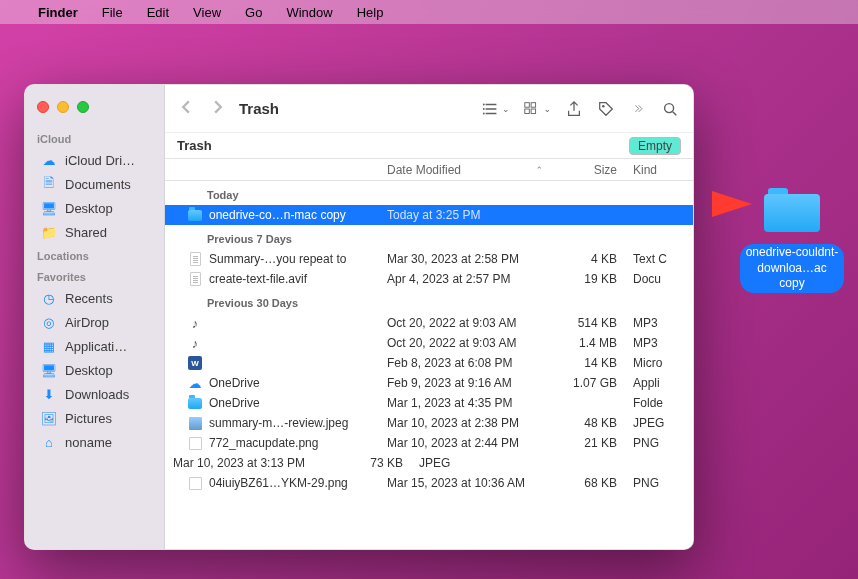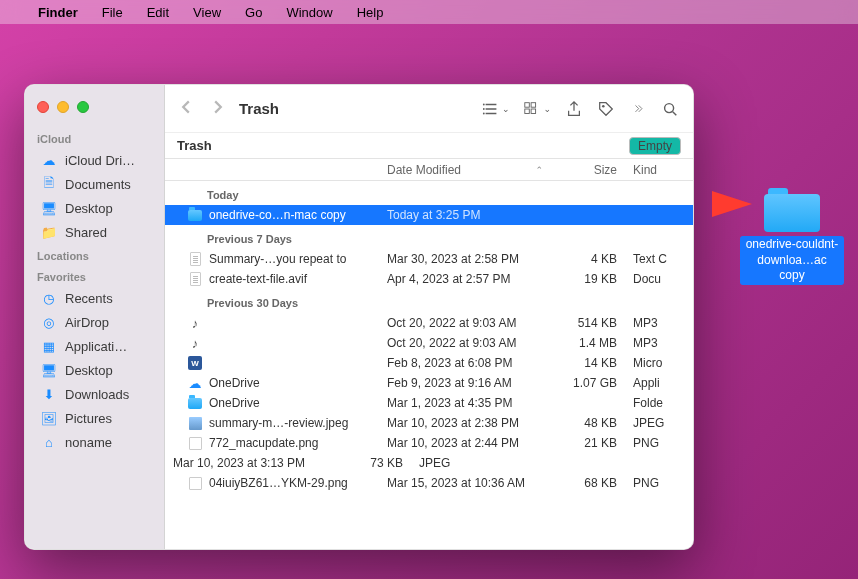--- a/index.html
+++ b/index.html
@@ -30,21 +30,21 @@
 .toolbar { height: 48px; display: flex; align-items: center; padding: 0 14px; gap: 14px; border-bottom: 1px solid #eee; }
 .nav-arrows { display: flex; gap: 18px; color: #b8b8b8; }
 .nav-arrows svg{width:14px;height:14px;}
 .title { font-size: 15px; font-weight: 600; color: #333; }
 .spacer { flex: 1; }
 .tool-ic { color: #5f5f5f; display:inline-flex; align-items:center;}
 .tool-ic svg { width: 18px; height: 18px; }
 
 .pathbar { display: flex; align-items: center; height: 26px; font-size: 13px; padding: 0 12px; border-bottom: 1px solid #e3e3e3; }
 .pathbar .crumb { font-weight:600; color:#333; }
-.pathbar .empty-btn { margin-left:auto; font-size:12px; color:#444; border:1px solid #bbb; border-radius:4px; padding:1px 8px; background:#14b8a6;}
+.pathbar .empty-btn { margin-left:auto; font-size:12px; color:#444; border:1px solid #bbb; border-radius:4px; padding:1px 8px; background:#5eead4;}
 
 .col-headers { display:flex; font-size:12px; color:#666; border-bottom:1px solid #e3e3e3; height:22px; align-items:center;}
 .col-headers > div { padding:0 8px; }
 .col-name{width:214px; padding-left:42px !important;}
 .col-date{width:172px; display:flex; align-items:center;}
 .col-date .sort{margin-left:auto;color:#888;font-size:9px;}
 .col-size{width:74px; text-align:right;}
 .col-kind{flex:1;}
 
 .list { overflow-y:auto; flex:1; position:relative;}
@@ -59,21 +59,21 @@
 .row .cell-kind{flex:1;padding-left:8px;white-space:nowrap;overflow:hidden;}
 .row .fic{width:16px;height:16px;flex-shrink:0;display:inline-flex;align-items:center;justify-content:center;font-size:13px;}
 .row.selected{background:#1677ff;color:#fff;}
 .row.selected .cell-date,.row.selected .cell-size{color:#cfe3ff;}
 
 
 .desktop-folder { position: absolute; left: 740px; top: 188px; width: 104px; text-align: center; }
 .desktop-folder .folder-icon { width:56px;height:44px;margin:0 auto 4px;position:relative;}
 .desktop-folder .folder-icon::before{content:"";position:absolute;left:4px;top:0;width:20px;height:8px;background:#3cb8ff;border-radius:3px 3px 0 0;}
 .desktop-folder .folder-icon::after{content:"";position:absolute;left:0;top:6px;right:0;bottom:0;background:linear-gradient(#5fc5ff,#22a9f6);border-radius:4px;}
-.desktop-folder .label{font-size:12px;color:#fff;background:#1677ff;border-radius:3px;padding:1px 4px;display:inline-block;line-height:1.3;max-width:108px;}
+.desktop-folder .label{font-size:12px;color:#fff;background:#1677ff;border-radius:14px;padding:1px 4px;display:inline-block;line-height:1.3;max-width:108px;margin-top:8px;}
 
 
 .arrow { position:absolute; left:586px; top:188px; width:170px; height:32px; pointer-events:none;}
 .arrow svg{width:100%;height:100%;}
 
 
 .ic-folder{background:linear-gradient(#64c7ff,#1ea8f6);border-radius:2px;width:14px;height:11px;position:relative;}
 .ic-folder::before{content:"";position:absolute;top:-3px;left:1px;width:6px;height:3px;background:#3bb8ff;border-radius:1px 1px 0 0;}
 .ic-doc{background:#fff;border:1px solid #ccc;width:11px;height:14px;border-radius:1px;position:relative;}
 .ic-doc::after{content:"";position:absolute;top:3px;left:2px;right:2px;height:1px;background:#bbb;box-shadow:0 2px 0 #bbb,0 4px 0 #bbb,0 6px 0 #bbb;}

